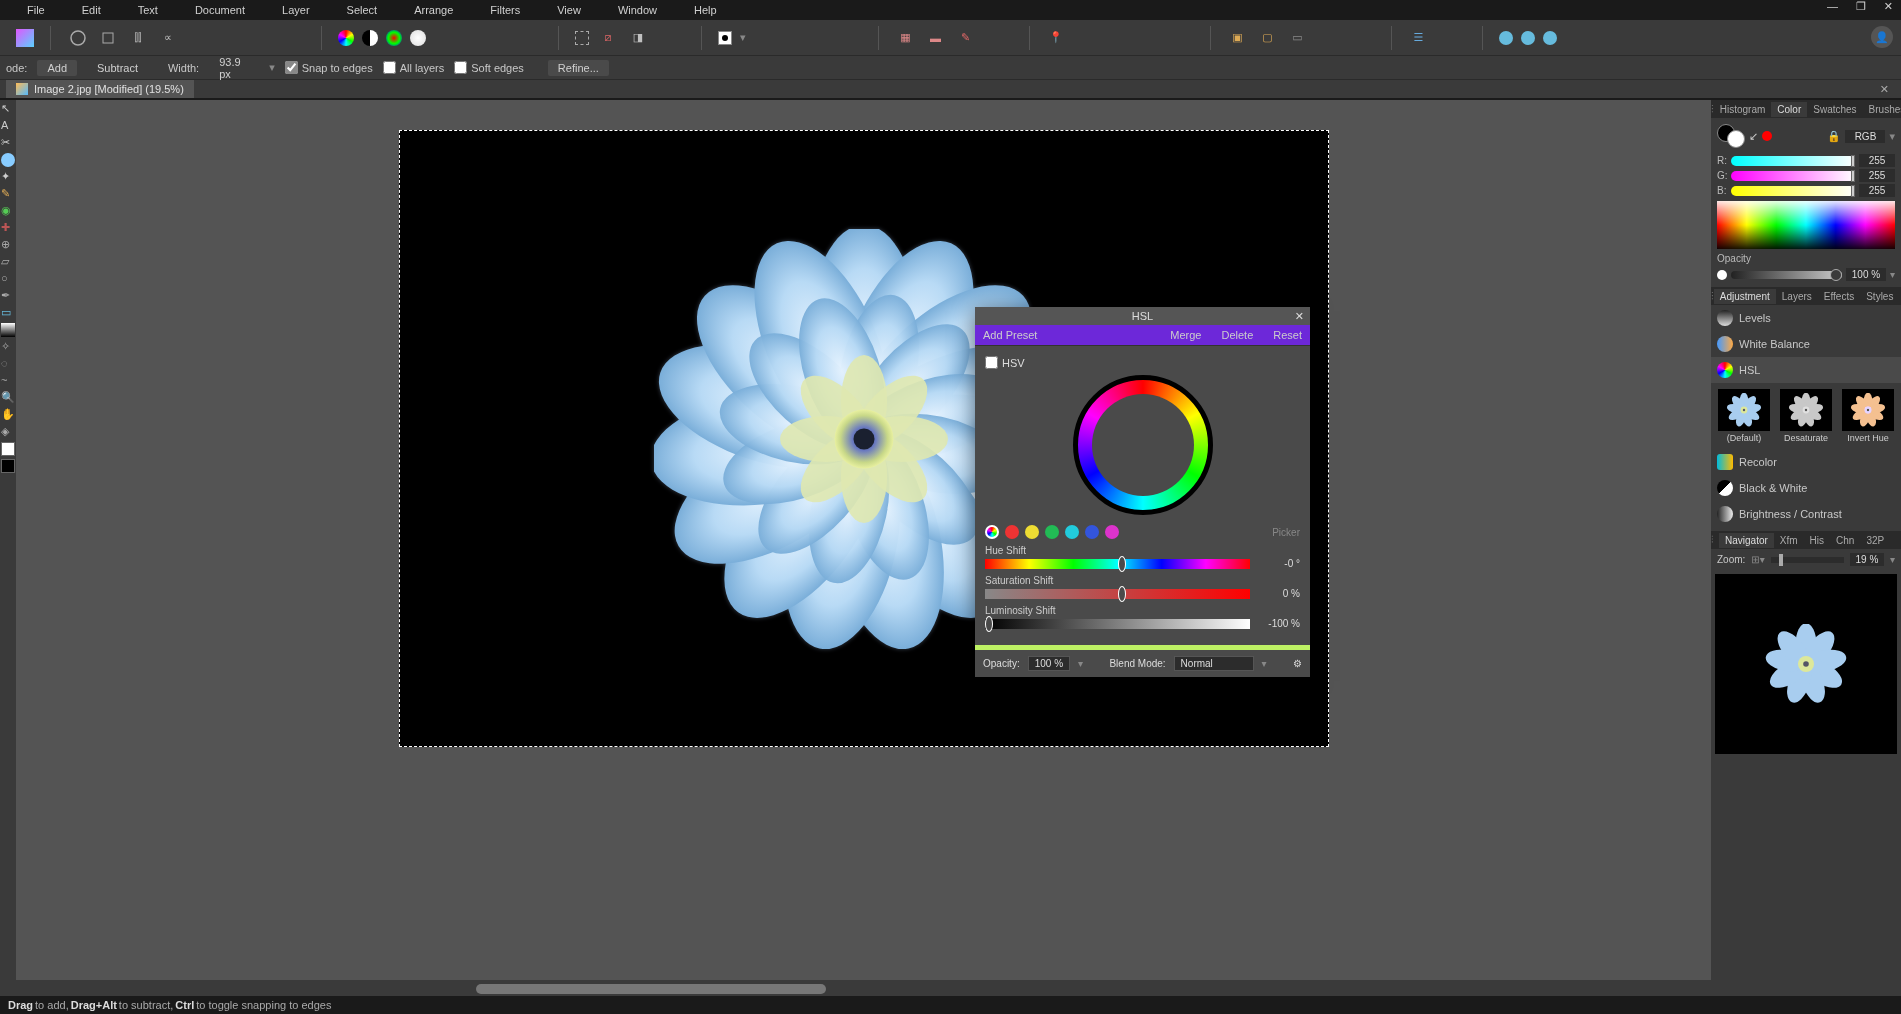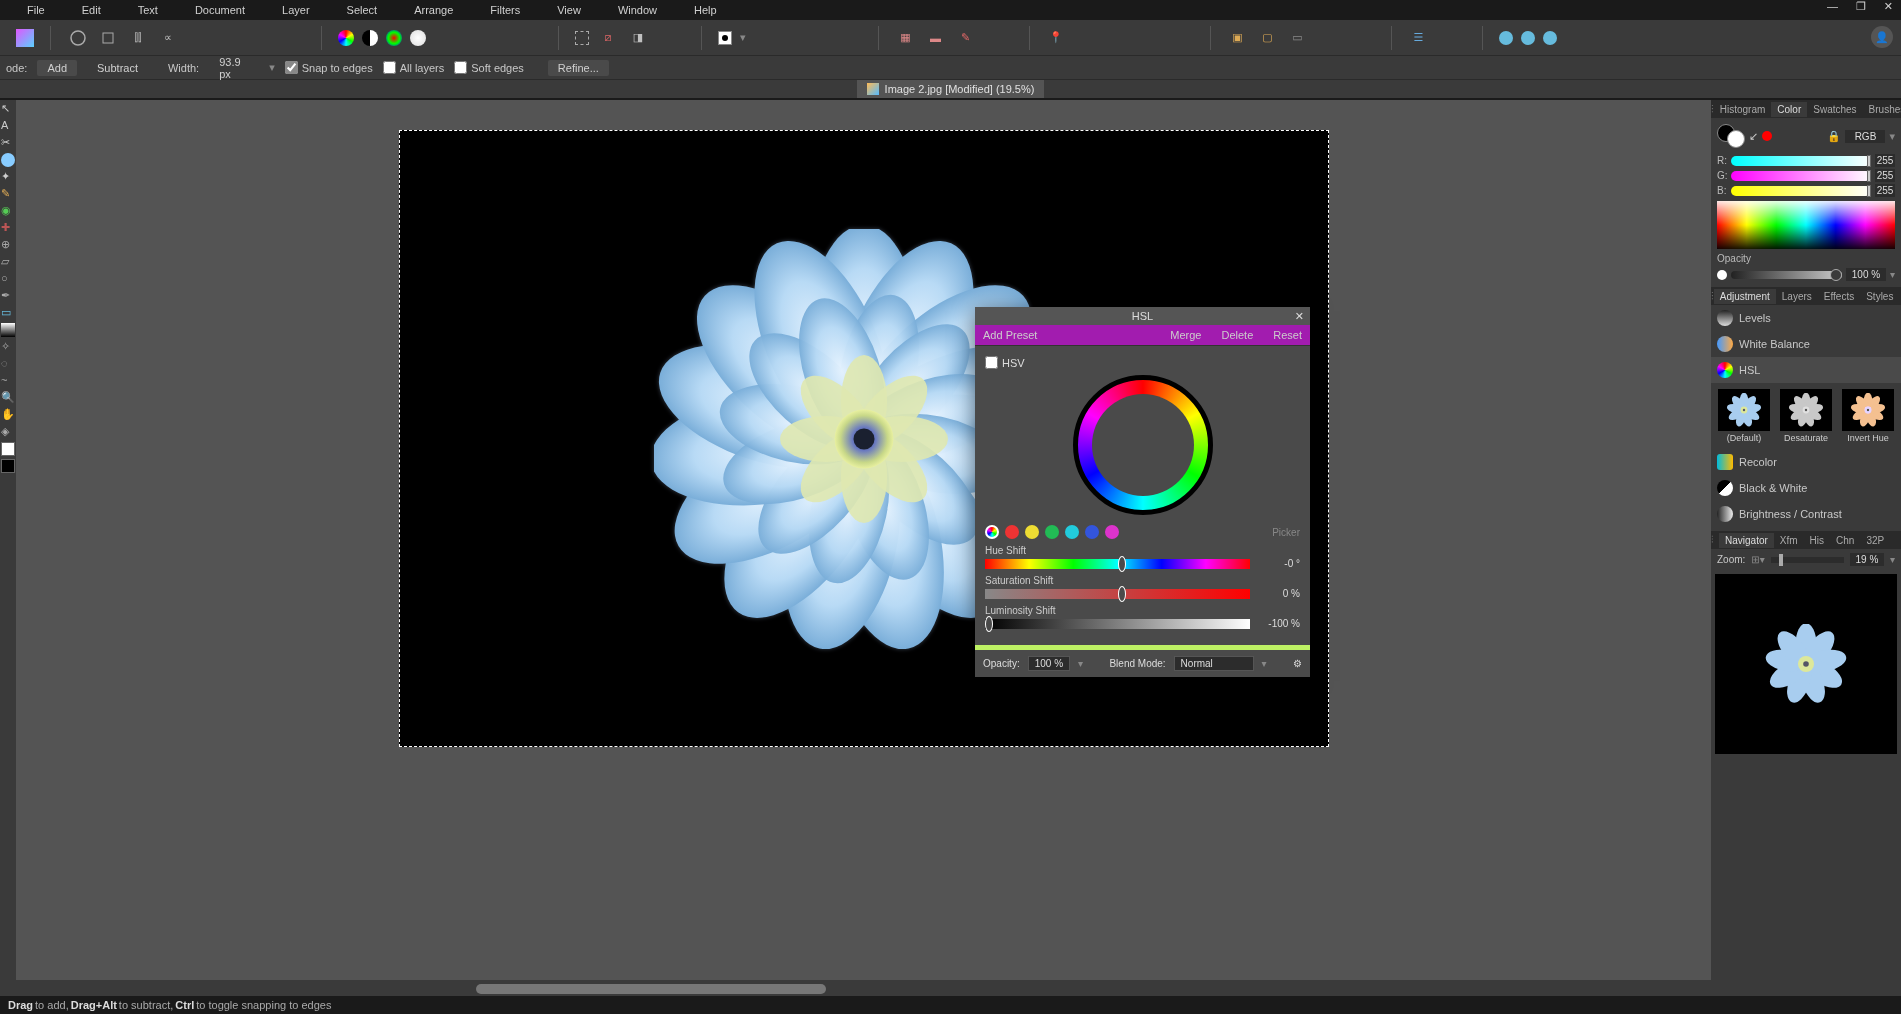--- a/index.html
+++ b/index.html
@@ -17,21 +17,21 @@
 .sep { width:1px; height:24px; background:#555; }
 .icon-btn { width:22px; height:22px; display:flex; align-items:center; justify-content:center; cursor:pointer; color:#c0c0c0; }
 
 
 .toolbar2 { height:24px; background:#3a3a3a; border-bottom:1px solid #2a2a2a; display:flex; align-items:center; padding:0 6px; gap:10px; font-size:11px; }
 .mode-btn { background:#4a4a4a; padding:2px 10px; color:#d0d0d0; cursor:pointer; border-radius:2px; }
 .chk { display:flex; align-items:center; gap:4px; }
 .chk input { accent-color:#888; }
 
 
-.tabbar { height:20px; background:#3a3a3a; display:flex; align-items:center; padding:0 6px; border-bottom:2px solid #1a1a1a;flex-direction:column; }
+.tabbar { height:20px; background:#3a3a3a; display:flex; align-items:center; padding:0 6px; border-bottom:2px solid #1a1a1a; }
 .tab { background:#545454; padding:3px 10px; color:#e0e0e0; display:flex; align-items:center; gap:6px; font-size:11px; }
 
 
 .main { display:flex; height:880px; }
 .tool-strip { width:16px; background:#3a3a3a; display:flex; flex-direction:column; gap:3px; padding-top:2px; align-items:center; }
 .tool-strip .tool { width:14px; height:14px; cursor:pointer; }
 
 .canvas-wrap { flex:1; background:#545454; position:relative; display:flex; align-items:flex-start; justify-content:center; padding-top:30px; }
 .canvas { width:930px; height:617px; background:#000; border:1px dashed #fff; position:relative; }
 .flower { position:absolute; left:50%; top:50%; transform:translate(-50%,-50%); }
@@ -45,21 +45,21 @@
 
 .color-well { display:flex; gap:4px; align-items:center; margin-bottom:6px; }
 .well-circles { position:relative; width:28px; height:24px; }
 .well-circles .c1 { position:absolute; width:18px; height:18px; border-radius:50%; background:#000; border:1px solid #888; top:0; left:0; }
 .well-circles .c2 { position:absolute; width:18px; height:18px; border-radius:50%; background:#fff; border:1px solid #888; top:6px; left:10px; }
 
 .slider-row { display:flex; align-items:center; gap:4px; margin:2px 0; font-size:10px; }
 .slider-row label { width:10px; color:#bbb; }
 .rgb-slider { flex:1; height:10px; border-radius:5px; position:relative; }
 .rgb-slider .thumb { position:absolute; right:0; top:-1px; width:4px; height:12px; background:#ccc; border:1px solid #666; }
-.val-box { width:20px; background:#2c2c2c; color:#ddd; text-align:center; font-size:10px; padding:1px; }
+.val-box { width:36px; background:#2c2c2c; color:#ddd; text-align:center; font-size:10px; padding:1px; }
 
 .hue-strip { height:48px; background:linear-gradient(to right,#f00,#ff0,#0f0,#0ff,#00f,#f0f,#f00); border-radius:2px; margin:4px 0; position:relative; }
 .hue-strip::after { content:""; position:absolute; inset:0; background:linear-gradient(to bottom,rgba(255,255,255,0.9),transparent 50%,rgba(0,0,0,0.9)); }
 
 .opacity-row { display:flex; align-items:center; gap:4px; font-size:10px; margin-top:4px; }
 .opacity-row .track { flex:1; height:8px; background:linear-gradient(to right,#222,#ccc); border-radius:4px; position:relative; }
 .opacity-row .track .dot { position:absolute; right:0; top:-2px; width:12px; height:12px; border-radius:50%; border:1px solid #aaa; background:#3a3a3a; }
 
 .adj-list { display:flex; flex-direction:column; }
 .adj-item { display:flex; align-items:center; gap:6px; padding:5px 6px; cursor:pointer; font-size:11px; }
@@ -74,21 +74,21 @@
 .nav-tabs .ptab { padding:2px 6px; color:#aaa; cursor:pointer; }
 .nav-tabs .ptab.active { background:#3a3a3a; color:#ddd; }
 
 .nav-zoom { display:flex; align-items:center; gap:6px; padding:4px 6px; font-size:10px; }
 .nav-preview { background:#000; height:180px; margin:4px; display:flex; align-items:center; justify-content:center; }
 
 
 .hsl-dialog { position:absolute; left:975px; top:307px; width:335px; background:#4a4a4a; color:#ddd; box-shadow:0 4px 20px rgba(0,0,0,0.5); font-size:11px; }
 .hsl-title { background:#555; padding:3px 8px; text-align:center; position:relative; }
 .hsl-title .x { position:absolute; right:6px; top:3px; cursor:pointer; }
-.hsl-actions { display:flex; align-items:center; padding:4px 8px; background:#a21caf; border-bottom:1px solid #333; }
+.hsl-actions { display:flex; align-items:center; padding:4px 8px; background:#6d28d9; border-bottom:1px solid #333; }
 .hsl-actions .grow { flex:1; }
 .hsl-actions span { cursor:pointer; color:#ccc; margin-left:20px; }
 .hsl-body { padding:10px; }
 .hsl-wheel-wrap { display:flex; justify-content:center; margin:6px 0 10px; }
 .hsl-wheel { width:140px; height:140px; border-radius:50%; background:conic-gradient(#f00,#ff0,#0f0,#0ff,#00f,#f0f,#f00); position:relative; border:5px solid #000; }
 .hsl-wheel::after { content:""; position:absolute; top:14px; left:14px; right:14px; bottom:14px; border-radius:50%; background:#4a4a4a; }
 .hsl-swatches { display:flex; gap:6px; justify-content:flex-end; margin:6px 0; align-items:center; }
 .hsl-swatches .sw { width:14px; height:14px; border-radius:50%; cursor:pointer; }
 .hsl-swatches .picker { margin-left:auto; color:#888; font-size:10px; }
 .hsl-slider { margin:6px 0; }

